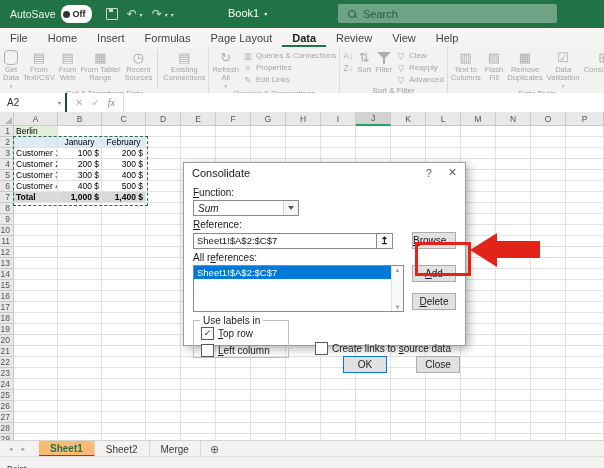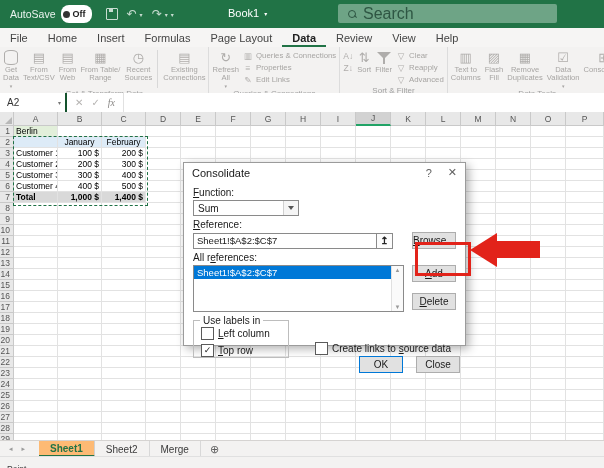--- a/index.html
+++ b/index.html
@@ -14,21 +14,21 @@
         padding:0 6px 0 2px;color:#222;font-size:9px;font-weight:bold;}
   .pill .dot{width:7px;height:7px;border-radius:50%;background:#333;}
   .qat{display:flex;align-items:center;gap:9px;margin-left:14px;color:rgba(255,255,255,.75);font-size:12px;}
   .qat .savebox{width:10px;height:10px;border:1.5px solid rgba(255,255,255,.75);border-radius:1px;position:relative;}
   .qat .savebox::after{content:"";position:absolute;left:2px;top:0;width:4px;height:3px;background:rgba(255,255,255,.75);}
   .qat .mini{font-size:6px;margin-left:-6px;}
   .doctitle{position:absolute;left:228px;top:7px;font-size:11px;color:#fff;display:flex;gap:5px;align-items:center;}
   .doctitle .mini{font-size:6px;}
   .searchbox{position:absolute;left:338px;top:4px;width:209px;height:19px;background:rgba(255,255,255,.35);
              border-radius:2px;display:flex;align-items:center;gap:7px;padding-left:10px;
-             color:#2E5643;font-size:16px;}
+             color:#2E5643;font-size:11px;}
   .mag{position:relative;width:8px;height:8px;}
   .mag::before{content:"";position:absolute;left:0;top:0;width:6px;height:6px;border:1.2px solid #2E5643;border-radius:50%;}
   .mag::after{content:"";position:absolute;left:6px;top:6px;width:3px;height:1.2px;background:#2E5643;transform:rotate(45deg);}
 
   
   .tabs{position:absolute;left:0;top:28px;width:604px;height:19px;background:#F6F5F4;
         display:flex;align-items:flex-end;gap:0;font-size:11px;color:#444;}
   .rtab{padding:2px 10px 3px 10px;cursor:default;white-space:nowrap;}
   .rtab.active{font-weight:bold;color:#222;border-bottom:2.5px solid #217346;padding-bottom:1px;}
 
@@ -86,21 +86,21 @@
   
   .dialog{position:absolute;left:183px;top:162px;width:281px;height:182px;background:#fff;
           border:1px solid #9B9B9B;box-shadow:3px 3px 9px rgba(0,0,0,.3);z-index:5;
           font-size:10.5px;color:#1A1A1A;}
   .dtitle{height:19px;display:flex;align-items:center;padding:0 8px;font-size:11px;}
   .dtitle .ttl{flex:1;}
   .dico{color:#5F5F5F;font-size:11px;margin-left:16px;cursor:default;}
   .dbody{padding:2px 9px 0 9px;}
   .dlabel{margin-top:3px;font-size:10px;color:#1A1A1A;}
   .dselect{margin-top:2px;width:104px;height:14px;border:1px solid #8A8A8A;background:#fff;
-           display:flex;align-items:center;}
+           display:flex;align-items:center;font-style:italic;}
   .dselect .val{flex:1;padding-left:4px;font-size:10px;}
   .selcaret{width:14px;height:100%;background:#F5F5F5;border-left:1px solid #D0D0D0;position:relative;}
   .selcaret::after{content:"";position:absolute;left:4px;top:5px;width:0;height:0;
       border-left:3px solid transparent;border-right:3px solid transparent;border-top:4px solid #555;}
   .refrow{margin-top:2px;display:flex;align-items:center;}
   .dinput{width:179px;height:14px;border:1px solid #8A8A8A;border-right:none;background:#fff;
           font-size:9.5px;display:flex;align-items:center;padding-left:3px;}
   .collapse{width:15px;height:14px;border:1px solid #8A8A8A;background:#FCFCFC;font-size:10px;
             display:flex;align-items:center;justify-content:center;color:#222;font-weight:bold;}
   .dbtn{font-family:"Liberation Sans",sans-serif;font-size:10px;color:#1A1A1A;background:#E1E1E1;
@@ -119,21 +119,21 @@
   .bottomarea{position:relative;height:62px;margin-top:3px;}
   .groupbox{position:absolute;left:0;top:5px;width:94px;height:36px;border:1px solid #BDBDBD;}
   .gblabel{position:absolute;left:6px;top:-6px;background:#fff;padding:0 3px;font-size:10px;}
   .chk{display:flex;align-items:center;gap:4px;font-size:10px;color:#1A1A1A;}
   .chk .box{width:11px;height:11px;border:1px solid #5A5A5A;background:#fff;display:flex;
             align-items:center;justify-content:center;font-size:9px;color:#1A1A1A;flex:0 0 auto;}
   .chk .box.checked::after{content:"✓";margin-top:-1px;}
   .groupbox .chk{margin:6px 0 0 7px;}
   .groupbox .chk + .chk{margin-top:4px;}
   .createlinks{position:absolute;left:122px;top:27px;}
-  .okrow{position:absolute;right:-4px;top:41px;display:flex;gap:13px;}
+  .okrow{position:absolute;right:-4px;top:41px;display:flex;gap:29px;}
 
   
   .red-rect{position:absolute;left:415px;top:242px;width:50px;height:28px;
             border:3px solid #E2231A;z-index:10;}
   .red-arrow{position:absolute;left:470px;top:233px;z-index:10;}
   .ahead{position:absolute;left:0;top:0;width:0;height:0;border-top:17px solid transparent;
          border-bottom:17px solid transparent;border-right:27px solid #E2231A;}
   .ashaft{position:absolute;left:26px;top:8px;width:44px;height:17px;background:#E2231A;}
 
   
@@ -882,26 +882,26 @@
         </div>
         <div class="btncol">
           <button class="dbtn"><u>A</u>dd</button>
           <button class="dbtn"><u>D</u>elete</button>
         </div>
       </div>
       <div class="bottomarea">
         <div class="groupbox">
           <span class="gblabel">Use labels in</span>
           <label class="chk">
+            <span class="box checked"></span>
+            <span><u>T</u>op row</span>
+          </label>
+          <label class="chk">
             <span class="box"></span>
             <span><u>L</u>eft column</span>
-          </label>
-          <label class="chk">
-            <span class="box checked"></span>
-            <span><u>T</u>op row</span>
           </label>
         </div>
         <label class="chk createlinks">
           <span class="box"></span>
           <span>Create links to <u>s</u>ource data</span>
         </label>
         <div class="okrow">
           <button class="dbtn default">OK</button>
           <button class="dbtn">Close</button>
         </div>

